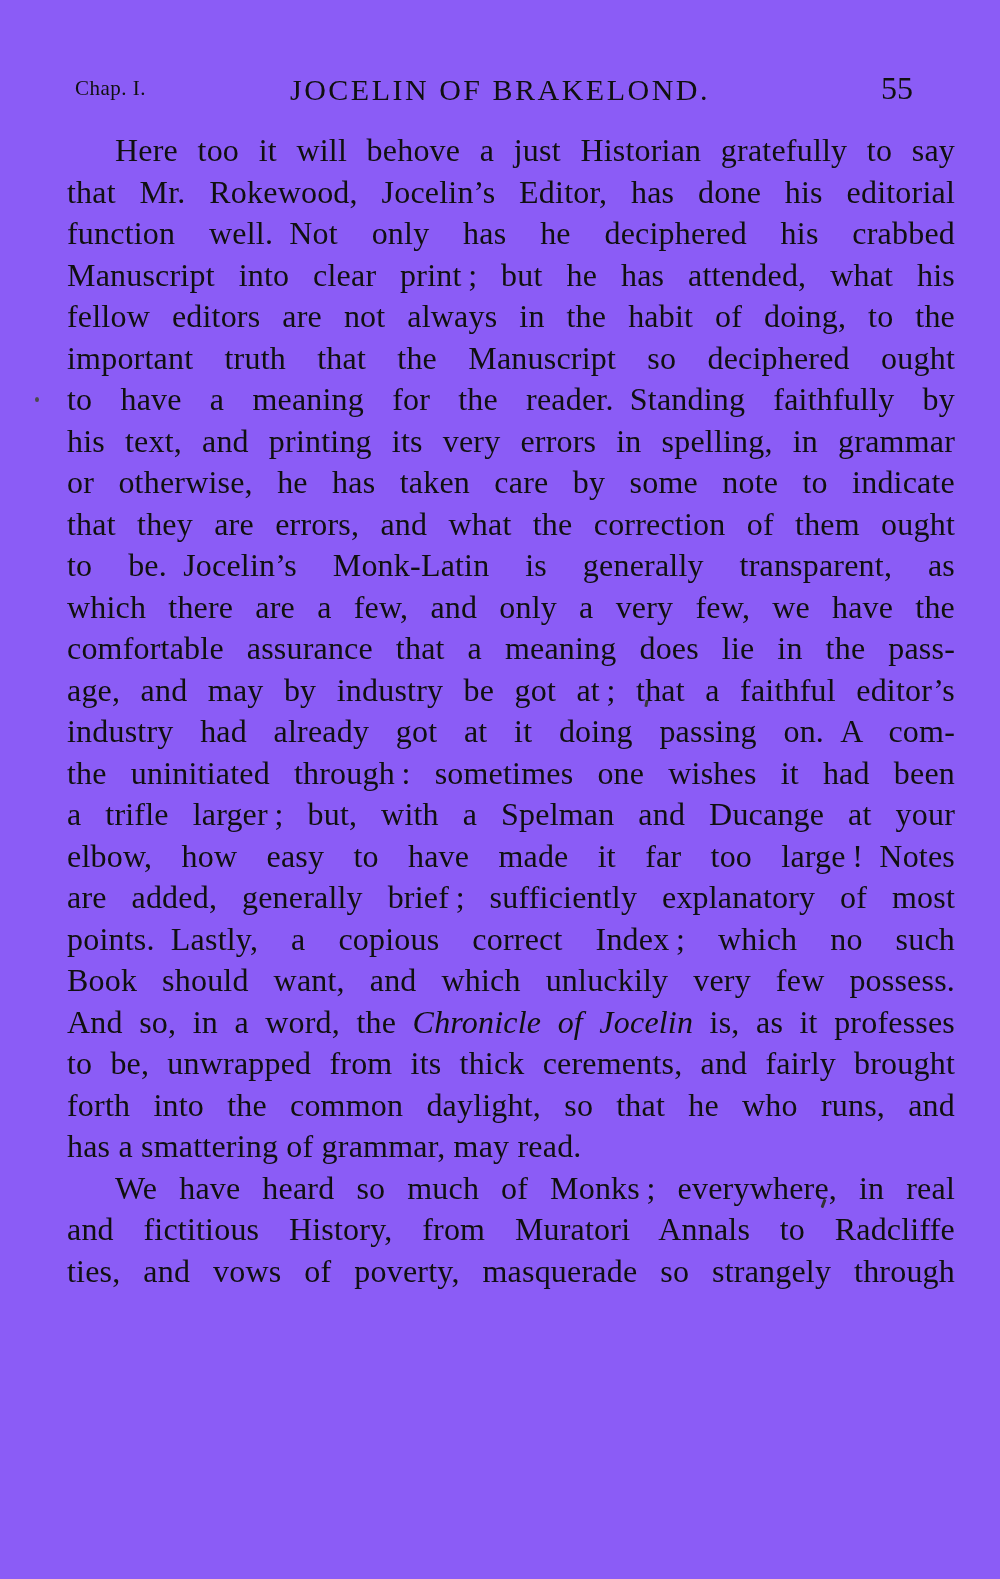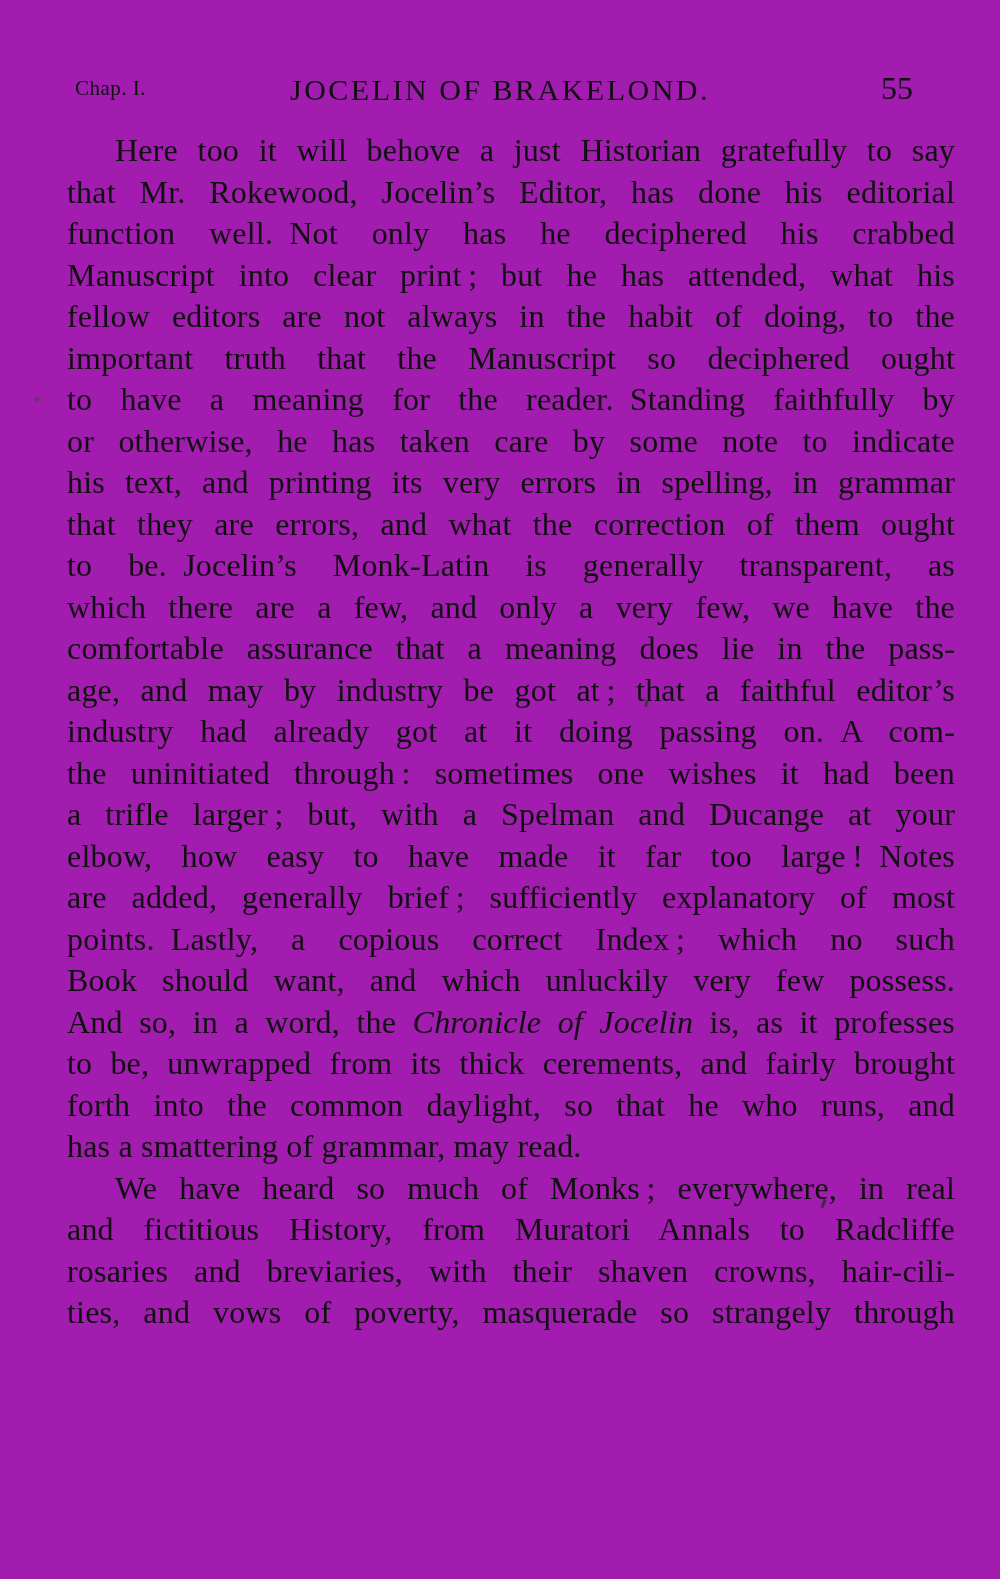--- a/index.html
+++ b/index.html
@@ -6,21 +6,21 @@
   html, body { margin: 0; padding: 0; }
   body {
     width: 1000px; height: 1579px;
     background: #ffffff;
     font-family: "Liberation Serif", "DejaVu Serif", serif;
     color: #101010;
   }
   .page {
     position: relative;
     width: 1000px; height: 1579px;
-    background: #a21caf;
+    background: #8b5cf6;
     overflow: hidden;
   }
   .header {
     position: absolute;
     top: 70px; left: 67px; width: 888px; height: 36px;
   }
   .chapter-label {
     position: absolute; left: 8px; top: 6px;
     font-size: 21px; letter-spacing: 0.5px;
   }
@@ -72,43 +72,42 @@
 
   <div class="body-text">
       <div class="paragraph">
         <div class="line indent"><span>Here too it will behove a just Historian gratefully to say</span></div>
         <div class="line"><span>that Mr. Rokewood, Jocelin’s Editor, has done his editorial</span></div>
         <div class="line"><span>function well. Not only has he deciphered his crabbed</span></div>
         <div class="line"><span>Manuscript into clear print ; but he has attended, what his</span></div>
         <div class="line"><span>fellow editors are not always in the habit of doing, to the</span></div>
         <div class="line"><span>important truth that the Manuscript so deciphered ought</span></div>
         <div class="line"><span>to have a meaning for the reader. Standing faithfully by</span></div>
+        <div class="line"><span>his text, and printing its very errors in spelling, in grammar</span></div>
         <div class="line"><span>or otherwise, he has taken care by some note to indicate</span></div>
-        <div class="line"><span>his text, and printing its very errors in spelling, in grammar</span></div>
         <div class="line"><span>that they are errors, and what the correction of them ought</span></div>
         <div class="line"><span>to be. Jocelin’s Monk-Latin is generally transparent, as</span></div>
         <div class="line"><span>which there are a few, and only a very few, we have the</span></div>
         <div class="line"><span>comfortable assurance that a meaning does lie in the pass-</span></div>
         <div class="line"><span>age, and may by industry be got at ; that a faithful editor’s</span></div>
         <div class="line"><span>industry had already got at it doing passing on. A com-</span></div>
         <div class="line"><span>the uninitiated through : sometimes one wishes it had been</span></div>
         <div class="line"><span>a trifle larger ; but, with a Spelman and Ducange at your</span></div>
         <div class="line"><span>elbow, how easy to have made it far too large ! Notes</span></div>
         <div class="line"><span>are added, generally brief ; sufficiently explanatory of most</span></div>
         <div class="line"><span>points. Lastly, a copious correct Index ; which no such</span></div>
         <div class="line"><span>Book should want, and which unluckily very few possess.</span></div>
         <div class="line"><span>And so, in a word, the </span><span class="italic">Chronicle of Jocelin</span><span> is, as it professes</span></div>
         <div class="line"><span>to be, unwrapped from its thick cerements, and fairly brought</span></div>
         <div class="line"><span>forth into the common daylight, so that he who runs, and</span></div>
         <div class="line last"><span>has a smattering of grammar, may read.</span></div>
       </div>
       <div class="paragraph">
         <div class="line indent"><span>We have heard so much of Monks ; everywhere, in real</span></div>
         <div class="line"><span>and fictitious History, from Muratori Annals to Radcliffe</span></div>
-        <div class="line"><span>rosaries and breviaries, with their shaven crowns, hair-cili-</span></div>
         <div class="line"><span>ties, and vows of poverty, masquerade so strangely through</span></div>
       </div>
     </div>
 
   <div class="speck s1"></div>
   <div class="speck s2"></div>
   <div class="speck s3"></div>
 
 </div>
 

